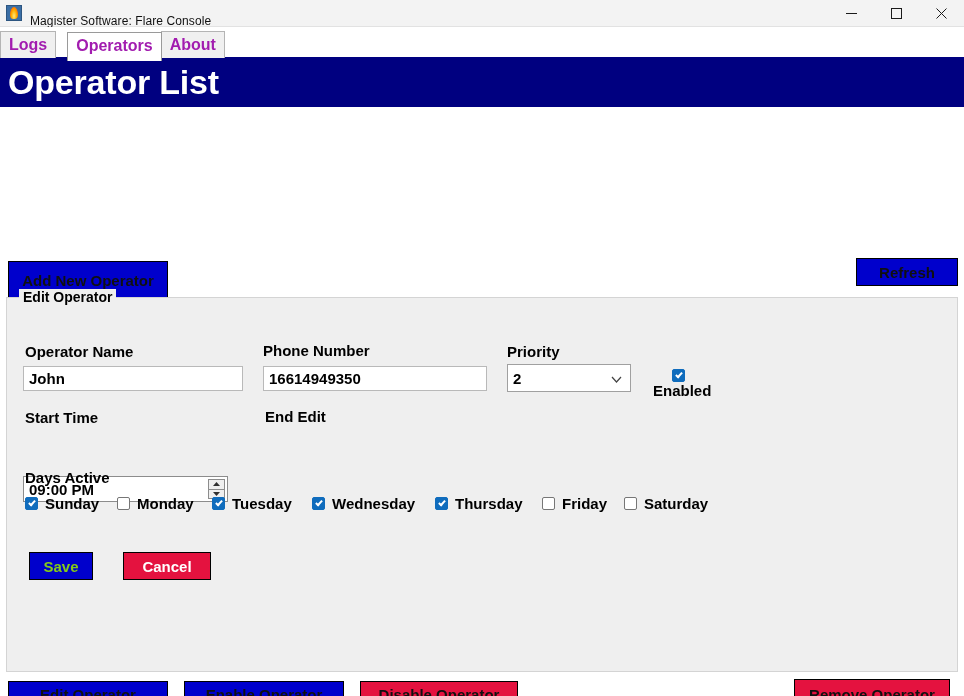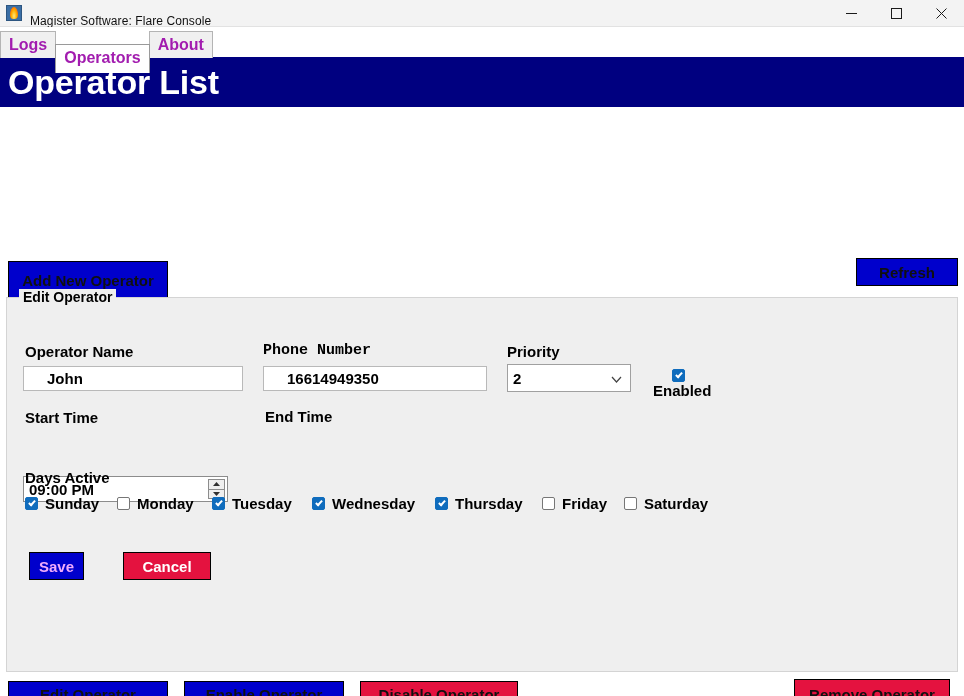--- a/index.html
+++ b/index.html
@@ -88,22 +88,23 @@
     box-sizing: border-box;
     line-height: 19px;
     margin-right: -1px;
     position: relative;
     top: 1px;
   }
   .tab.selected {
     background: #ffffff;
     border-color: #9a9a9a;
     padding-bottom: 6px;
-    top: 16px;
+    top: 4px;
     z-index: 2;
+    margin-left: 12px;
   }
 
   
   .banner {
     height: 50px;
     background: #000080;
     display: flex;
     align-items: center;
     padding-left: 8px;
     box-sizing: border-box;
@@ -176,21 +177,21 @@
 
   .textinput {
     position: absolute;
     background: #ffffff;
     border: 1px solid #b9b9b9;
     box-sizing: border-box;
     font-family: "Liberation Sans", sans-serif;
     font-size: 15px;
     font-weight: bold;
     color: #000000;
-    padding: 0 23px;
+    padding: 0 5px;
     display: flex;
     align-items: center;
     outline: none;
   }
 
   
   .combo {
     position: absolute;
     background: #ffffff;
     border: 1px solid #a0a0a0;
@@ -280,22 +281,22 @@
     transform: rotate(42deg);
     box-sizing: border-box;
   }
   .cblabel {
     font-size: 15px;
     font-weight: bold;
     color: #000000;
   }
 
   .btn-save {
-    left: 22px; top: 444px; width: 55px; height: 28px;
-    background: #0000cc; color: #f0abfc;
+    left: 22px; top: 444px; width: 64px; height: 28px;
+    background: #0000cc; color: #84cc16;
   }
   .btn-cancel {
     left: 116px; top: 444px; width: 88px; height: 28px;
     background: #e4123f; color: #ffffff;
   }
 
   
   .btn-editop    { left: 8px;   top: 574px; width: 160px; height: 27px; }
   .btn-enableop  { left: 184px; top: 574px; width: 160px; height: 27px; }
   .btn-disableop { left: 360px; top: 574px; width: 158px; height: 27px; }
@@ -344,21 +345,21 @@
 
   <div class="flatbtn btn-blue-dark btn-add">Add New Operator</div>
   <div class="flatbtn btn-blue-dark btn-refresh">Refresh</div>
 
   <div class="groupbox">
     <div class="group-legend">Edit Operator</div>
 
     <div class="field-label" style="left:18px; top:45px;">Operator Name</div>
     <input class="textinput" style="left: 16px; top: 68px; width: 220px; height: 25px;" value="John">
 
-    <div class="field-label" style="left:256px; top:44px;font-family:Liberation Mono, monospace;">Phone Number</div>
+    <div class="field-label" style="left:256px; top:44px;">Phone Number</div>
     <input class="textinput" style="left: 256px; top: 68px; width: 224px; height: 25px;" value="16614949350">
 
     <div class="field-label" style="left:500px; top:45px;">Priority</div>
     <div class="combo" style="left:500px; top:66px; width:124px; height:28px;">
       <span>2</span>
       <span class="chev">
         <svg width="11" height="8" viewBox="0 0 11 8">
             <polyline points="1,1.5 5.5,6.5 10,1.5" fill="none" stroke="currentColor" stroke-width="1.2"></polyline>
           </svg>
       </span>
@@ -379,21 +380,21 @@
             </svg>
         </span>
         <span class="sa down">
           <svg width="7" height="4" viewBox="0 0 7 4">
               <polygon points="3.5,4 0,0 7,0" fill="#303030"></polygon>
             </svg>
         </span>
       </span>
     </div>
 
-    <div class="field-label" style="left:258px; top:110px;">End Time</div>
+    <div class="field-label" style="left:258px; top:110px;">End Edit</div>
 
     <div class="field-label" style="left:18px; top:171px;">Days Active</div>
 
     <div class="cbwrap" style="left:18px; top:197px;">
       <span class="cbox checked"></span>
       <span class="cblabel">Sunday</span>
     </div>
     <div class="cbwrap" style="left:110px; top:197px;">
       <span class="cbox"></span>
       <span class="cblabel">Monday</span>

